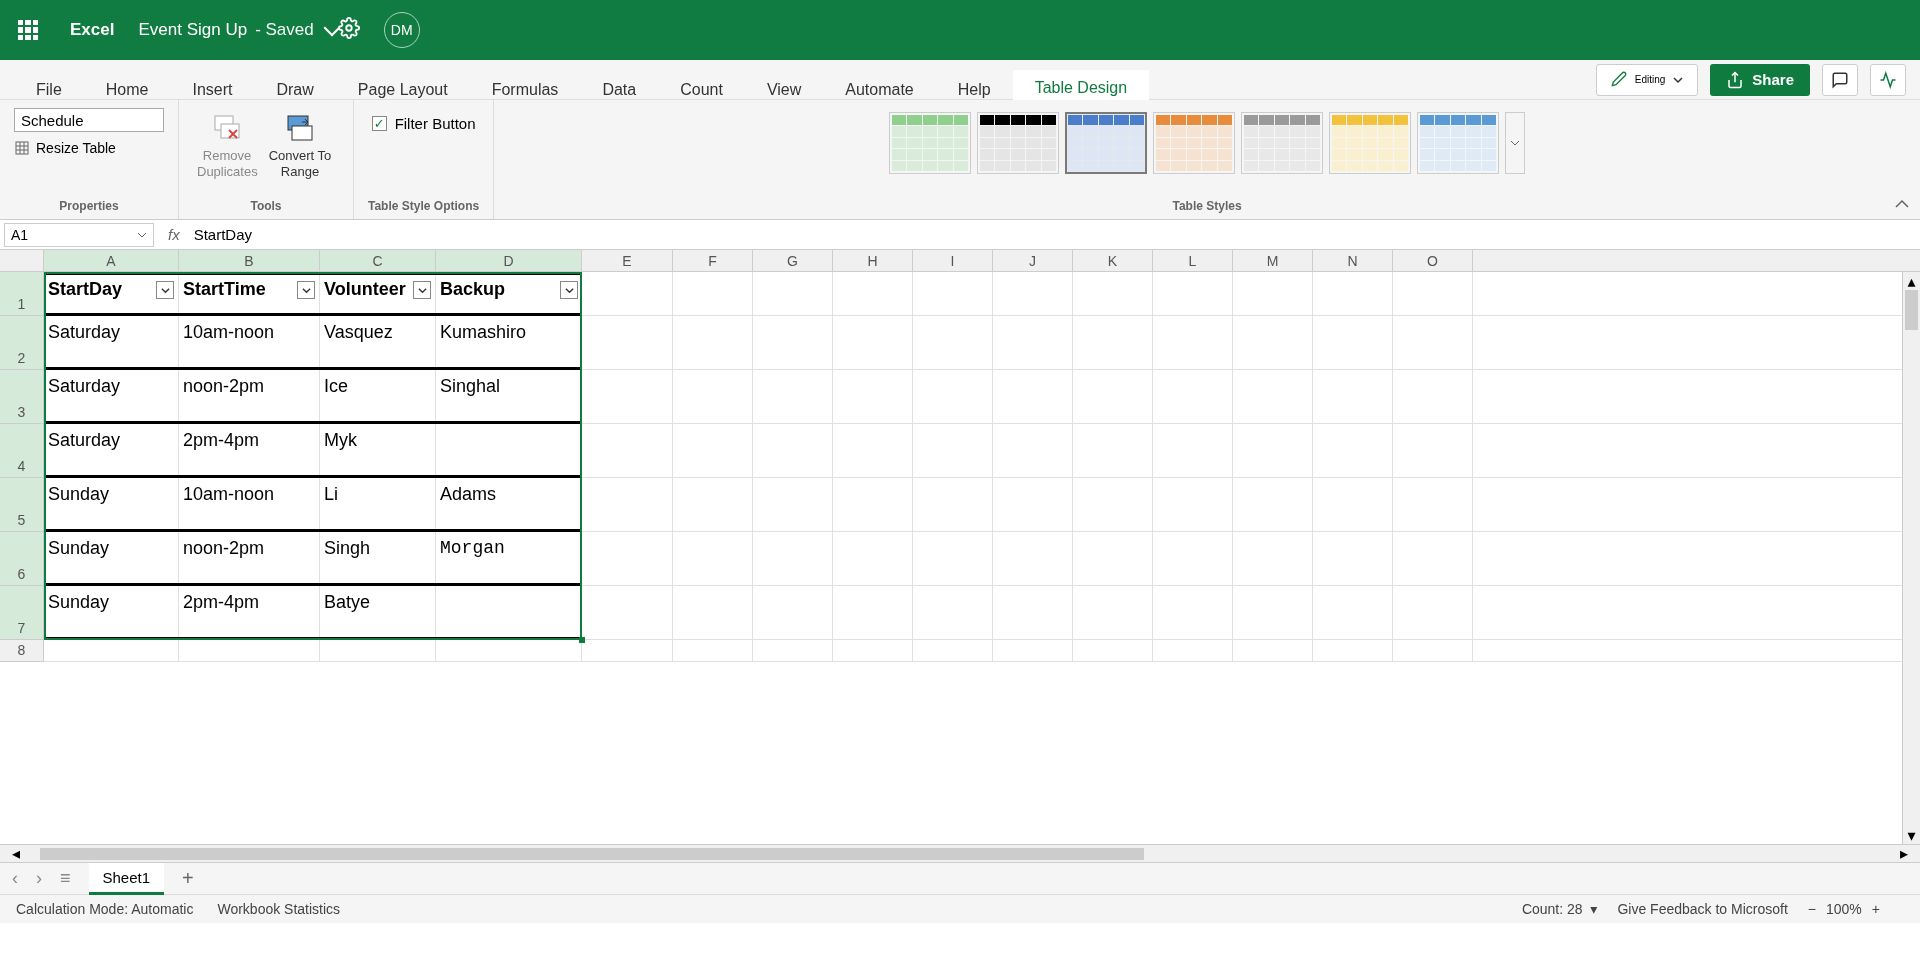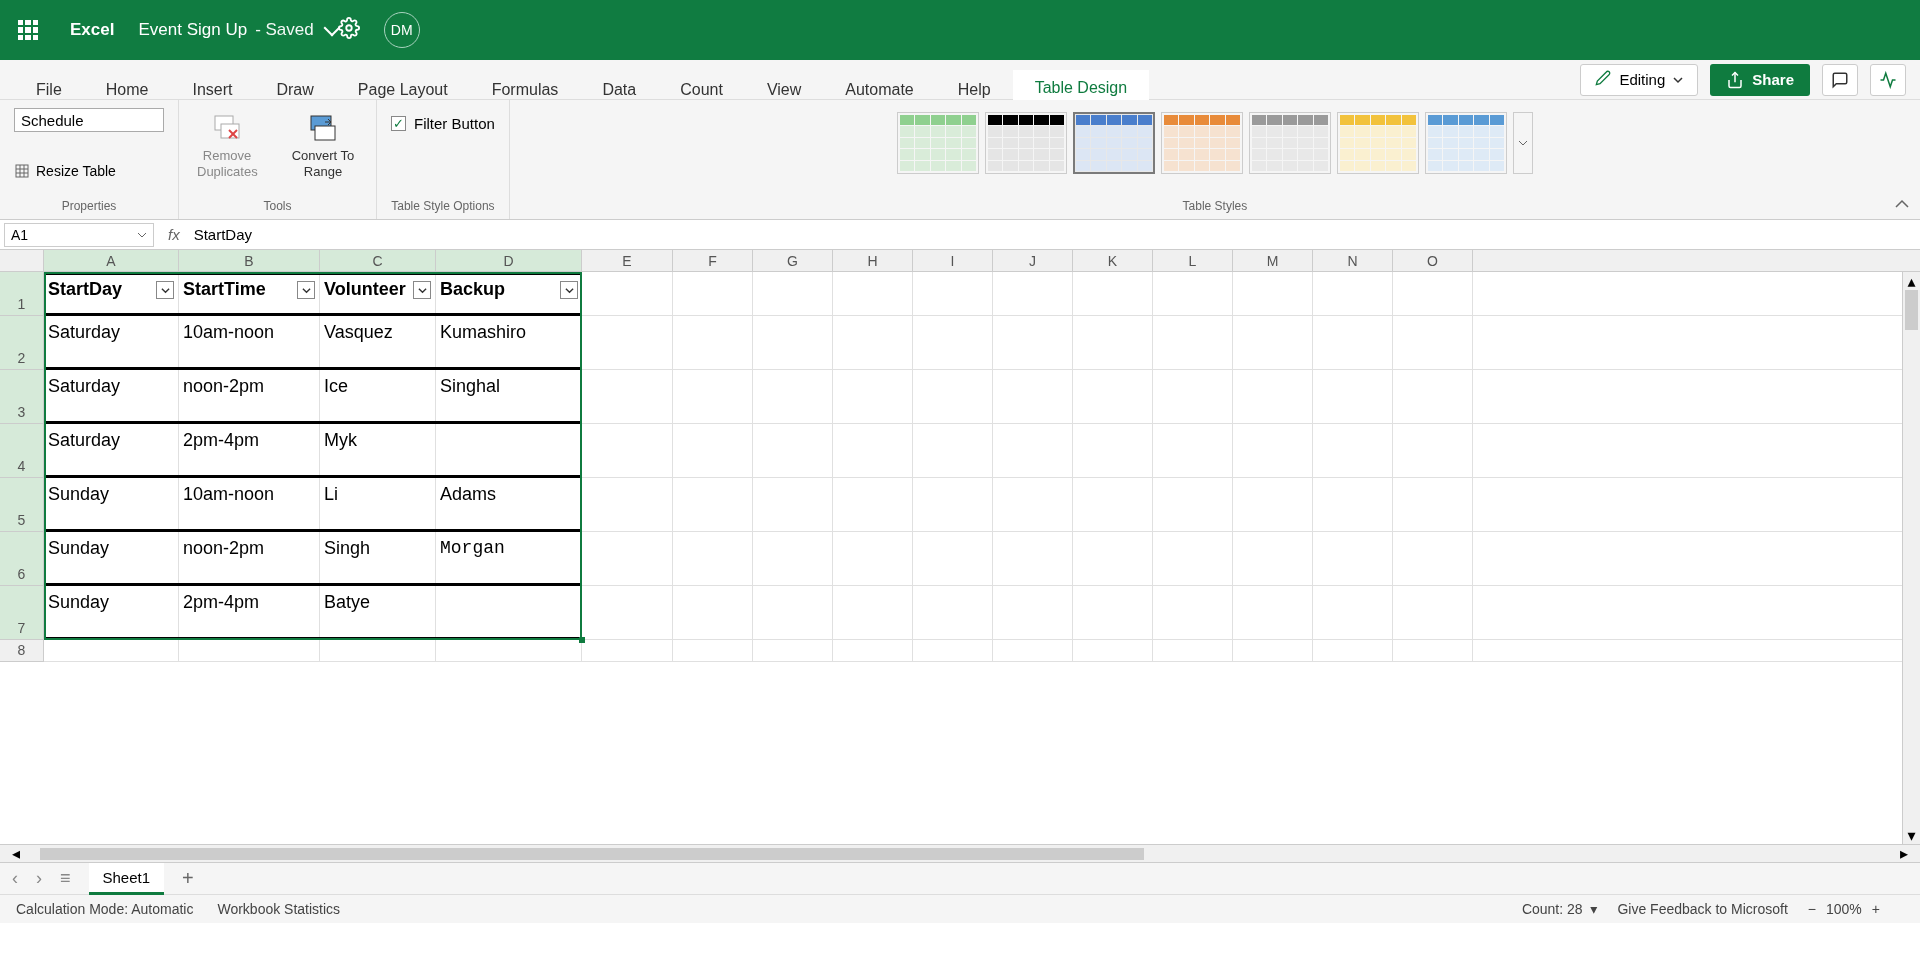--- a/index.html
+++ b/index.html
@@ -19,32 +19,32 @@
 .search-text { font-size: 18px; }
 .title-right { display: flex; align-items: center; gap: 24px; }
 .gear-icon svg { width: 22px; height: 22px; cursor: pointer; }
 .avatar { width: 36px; height: 36px; border: 1.5px solid #a8d3bf; border-radius: 50%; display: flex; align-items: center; justify-content: center; font-size: 14px; cursor: pointer; }
 
 
 .ribbon-tabs { background: #f5f5f5; height: 40px; display: flex; align-items: center; border-bottom: 1px solid #ddd; padding-left: 14px; }
 .rtab { padding: 0 22px; height: 40px; display: flex; align-items: center; font-size: 16px; cursor: pointer; color: #333; margin-top: 20px; }
 .rtab.active { color: #0f7b3f; border-bottom: 3px solid #0f7b3f; background: #fff; font-weight: 400; }
 .ribbon-right { margin-left: auto; display: flex; align-items: center; gap: 12px; padding-right: 14px; }
-.editing-btn { border: 1px solid #ccc; background: #fff; height: 32px; padding: 0 14px; display: flex; align-items: center; gap: 8px; font-size: 15px; cursor: pointer; border-radius: 3px; }
+.editing-btn { border: 1px solid #ccc; background: #fff; height: 32px; padding: 0 14px; display: flex; align-items: center; gap: 8px; font-size: 10px; cursor: pointer; border-radius: 3px; }
 .pencil-icon svg { width: 16px; height: 16px; }
 .share-btn { background: #0f7b3f; color: white; height: 32px; padding: 0 16px; display: flex; align-items: center; gap: 8px; font-size: 15px; font-weight: 600; cursor: pointer; border-radius: 3px; }
 .share-btn svg { width: 18px; height: 18px; }
 .icon-btn { border: 1px solid #ccc; background: #fff; width: 36px; height: 32px; display: flex; align-items: center; justify-content: center; cursor: pointer; border-radius: 3px; }
 .icon-btn svg { width: 18px; height: 18px; }
 
 
 .ribbon { background: #f5f5f5; height: 120px; display: flex; border-bottom: 1px solid #ccc; position: relative; }
 .ribbon-group { display: flex; flex-direction: column; align-items: center; padding: 8px 14px 2px; border-right: 1px solid #ddd; }
-.group-body { flex: 1; display: flex; align-items: flex-start; gap: 23px; }
-.group-label { font-size: 12px; color: #666; padding: 4px 0; }
+.group-body { flex: 1; display: flex; align-items: flex-start; gap: 0; }
+.group-label { font-size: 12px; color: #666; padding: 4px 0; font-weight: bold; }
 .table-name-input { border: 1px solid #aaa; background: #fff; width: 150px; height: 24px; padding: 0 6px; font-size: 15px; }
 .resize-link { display: flex; align-items: center; gap: 6px; font-size: 14px; margin-top: 8px; cursor: pointer; }
 .vert-btn { display: flex; flex-direction: column; align-items: center; gap: 4px; color: #888; cursor: pointer; font-size: 13px; line-height: 1.2; text-align: center; padding: 4px; }
 .vert-btn svg { width: 32px; height: 32px; }
 .check-row { display: flex; align-items: center; gap: 8px; font-size: 15px; height: 30px; cursor: pointer; }
 .chk { width: 15px; height: 15px; border: 1px solid #888; background: white; display: flex; align-items: center; justify-content: center; }
 .chk.checked::after { content: '✓'; font-size: 13px; color: #0f7b3f; }
 .check-col { display: flex; flex-direction: column; gap: 0; }
 .style-gallery { display: flex; gap: 6px; align-items: center; padding-top: 4px; }
 .style-sw { width: 82px; height: 62px; border: 1px solid #ccc; cursor: pointer; padding: 2px; display: flex; flex-direction: column; gap: 1px; }

